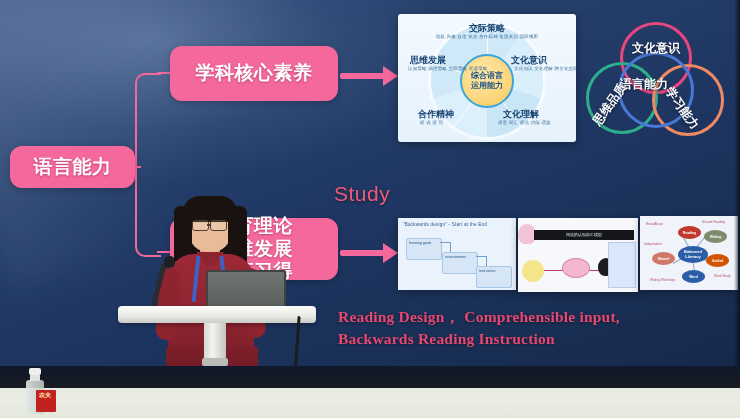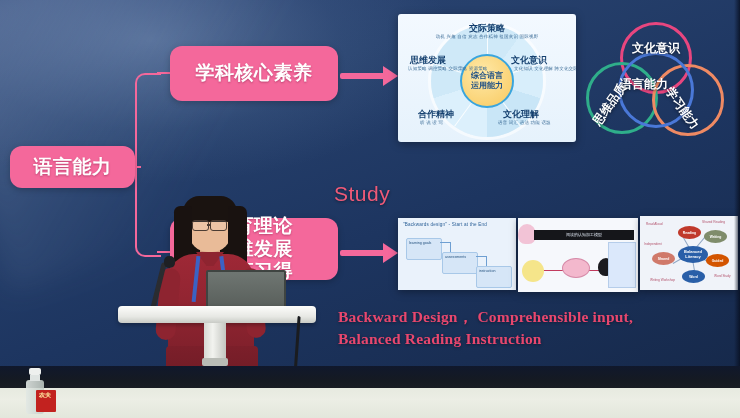--- a/index.html
+++ b/index.html
@@ -353,22 +353,22 @@
       </div>
 
       <div class="lit-tag" style="left:6px;top:6px;">Read Aloud</div>
       <div class="lit-tag" style="left:62px;top:4px;">Shared Reading</div>
       <div class="lit-tag" style="left:4px;top:26px;">Independent</div>
       <div class="lit-tag" style="left:74px;top:58px;">Word Study</div>
       <div class="lit-tag" style="left:10px;top:62px;">Writing Workshop</div>
     </div>
 
     <div class="caption">
-      <div>Backward Design，  Comprehensible input,</div>
-      <div>Balanced Reading Instruction</div>
+      <div>Reading Design，  Comprehensible input,</div>
+      <div>Backwards Reading Instruction</div>
     </div>
 
     <div class="screen-edge-r"></div>
   </div>
 
   <div id="presenter">
     <div class="p-hair-back"></div>
     <div class="p-neck"></div>
     <div class="p-face"></div>
     <div class="p-hair-front"></div>

